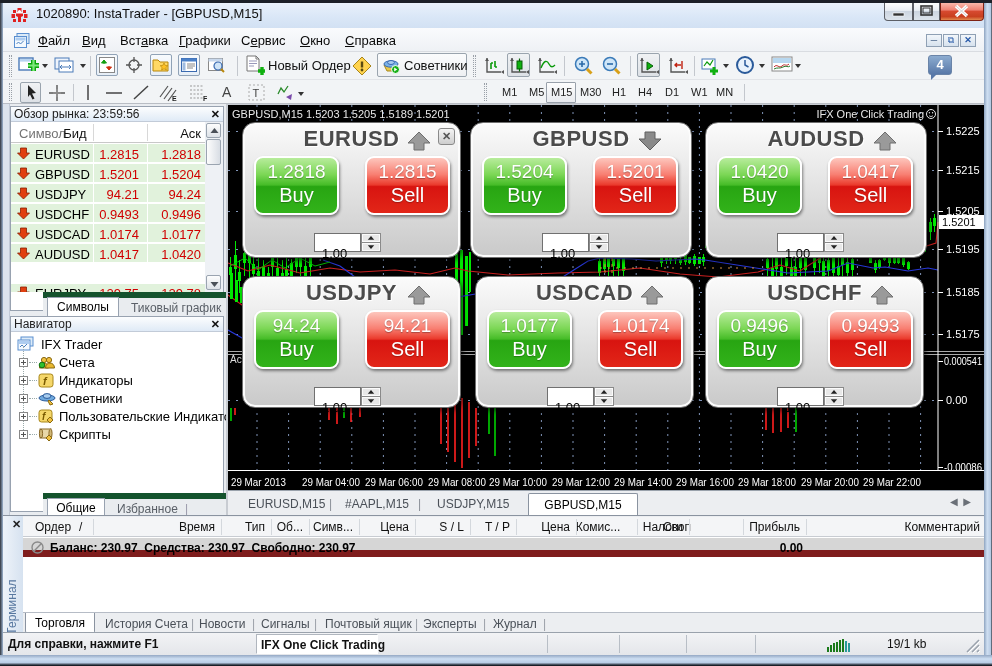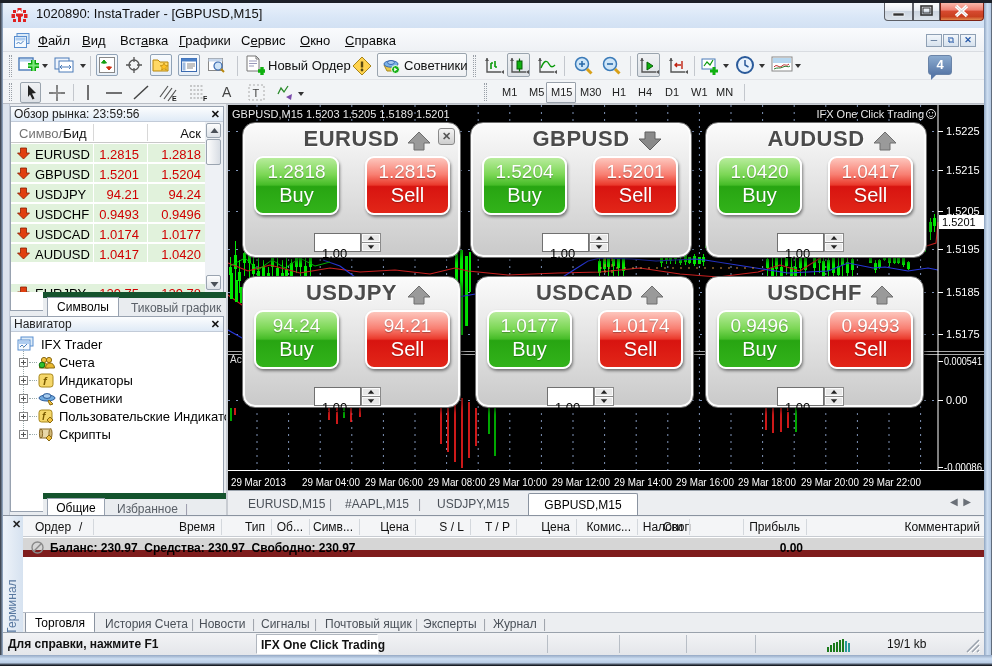--- a/index.html
+++ b/index.html
@@ -706,21 +706,21 @@
         <span class="thc" style="left:12px">Ордер</span>
         <span class="thc" style="left:56px">/</span>
         <span class="thc" style="left:72px;width:120px;text-align:right">Время</span>
         <span class="thc" style="left:122px;width:120px;text-align:right">Тип</span>
         <span class="thc" style="left:160px;width:120px;text-align:right">Об...</span>
         <span class="thc" style="left:210px;width:120px;text-align:right">Симв...</span>
         <span class="thc" style="left:266px;width:120px;text-align:right">Цена</span>
         <span class="thc" style="left:321px;width:120px;text-align:right">S / L</span>
         <span class="thc" style="left:367px;width:120px;text-align:right">T / P</span>
         <span class="thc" style="left:427px;width:120px;text-align:right">Цена</span>
-        <span class="thc" style="left:488px;width:120px;text-align:right">Комис...</span>
+        <span class="thc" style="left:515px;width:120px;text-align:center">Комис...</span>
         <span class="thc" style="left:540px;width:120px;text-align:right">Налоги</span>
         <span class="thc" style="left:594px;width:120px;text-align:center">Своп</span>
         <span class="thc" style="left:657px;width:120px;text-align:right">Прибыль</span>
         <span class="thc" style="left:837px;width:120px;text-align:right">Комментарий</span>
         <span class="thsep" style="left:70px"></span>
         <span class="thsep" style="left:198px"></span>
         <span class="thsep" style="left:248px"></span>
         <span class="thsep" style="left:286px"></span>
         <span class="thsep" style="left:336px"></span>
         <span class="thsep" style="left:392px"></span>

